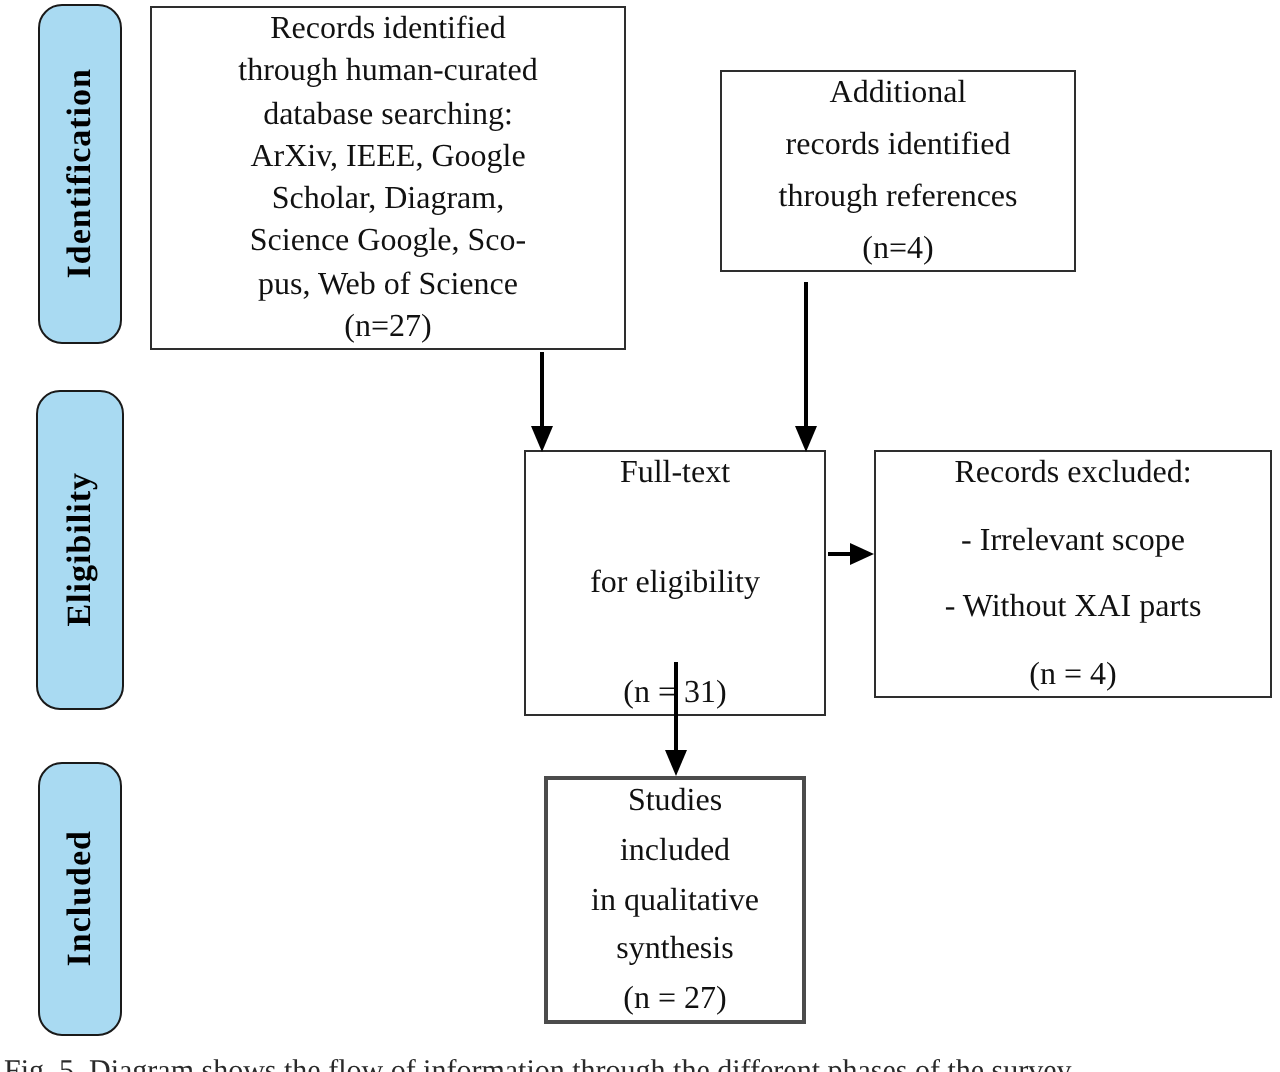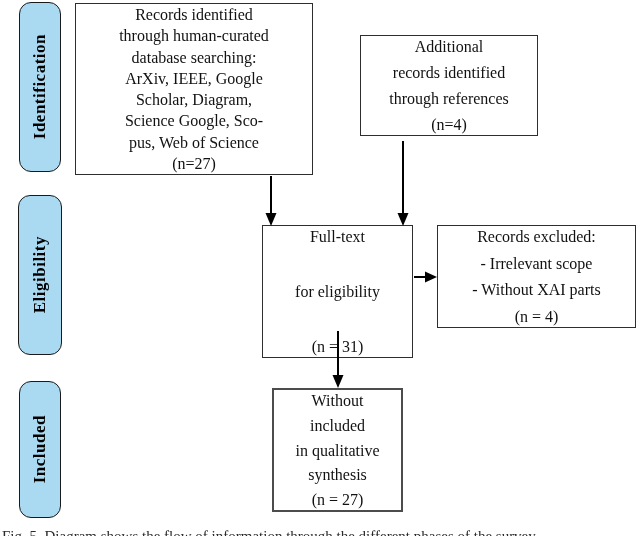--- a/index.html
+++ b/index.html
@@ -50,21 +50,21 @@
   }
   .fbox .line {
     display: block;
     font-size: 16px;
     line-height: 21px;
     white-space: nowrap;
   }
   #box-records-identified { left: 75px;  top: 3px;   width: 238px; height: 172px; }
   #box-additional-records { left: 360px; top: 35px;  width: 178px; height: 101px; }
   #box-fulltext           { left: 262px; top: 225px; width: 151px; height: 133px; }
-  #box-excluded           { left: 437px; top: 225px; width: 199px; height: 103px; }
+  #box-excluded           { left: 437px; top: 225px; width: 199px; height: 124px; }
   #box-studies-included   { left: 272px; top: 388px; width: 131px; height: 124px;
                             border: 2px solid #4c4c4c; }
   #box-records-identified .line { line-height: 21px; }
   #box-additional-records .line,
   #box-fulltext .line,
   #box-excluded .line,
   #box-studies-included .line { line-height: 21px; }
 
   
   #arrows {
@@ -128,21 +128,21 @@
   </div>
 
   <div class="fbox" id="box-excluded">
     <span class="line">Records excluded:</span>
     <span class="line">- Irrelevant scope</span>
     <span class="line">- Without XAI parts</span>
     <span class="line">(n = 4)</span>
   </div>
 
   <div class="fbox" id="box-studies-included">
-    <span class="line">Without</span>
+    <span class="line">Studies</span>
     <span class="line">included</span>
     <span class="line">in qualitative</span>
     <span class="line">synthesis</span>
     <span class="line">(n = 27)</span>
   </div>
 
   <svg id="arrows" viewBox="0 0 640 536" xmlns="http://www.w3.org/2000/svg">
     <g>
       <line x1="271" y1="176" x2="271" y2="215"></line>
       <polygon points="265.5,213 276.5,213 271,226"></polygon>

